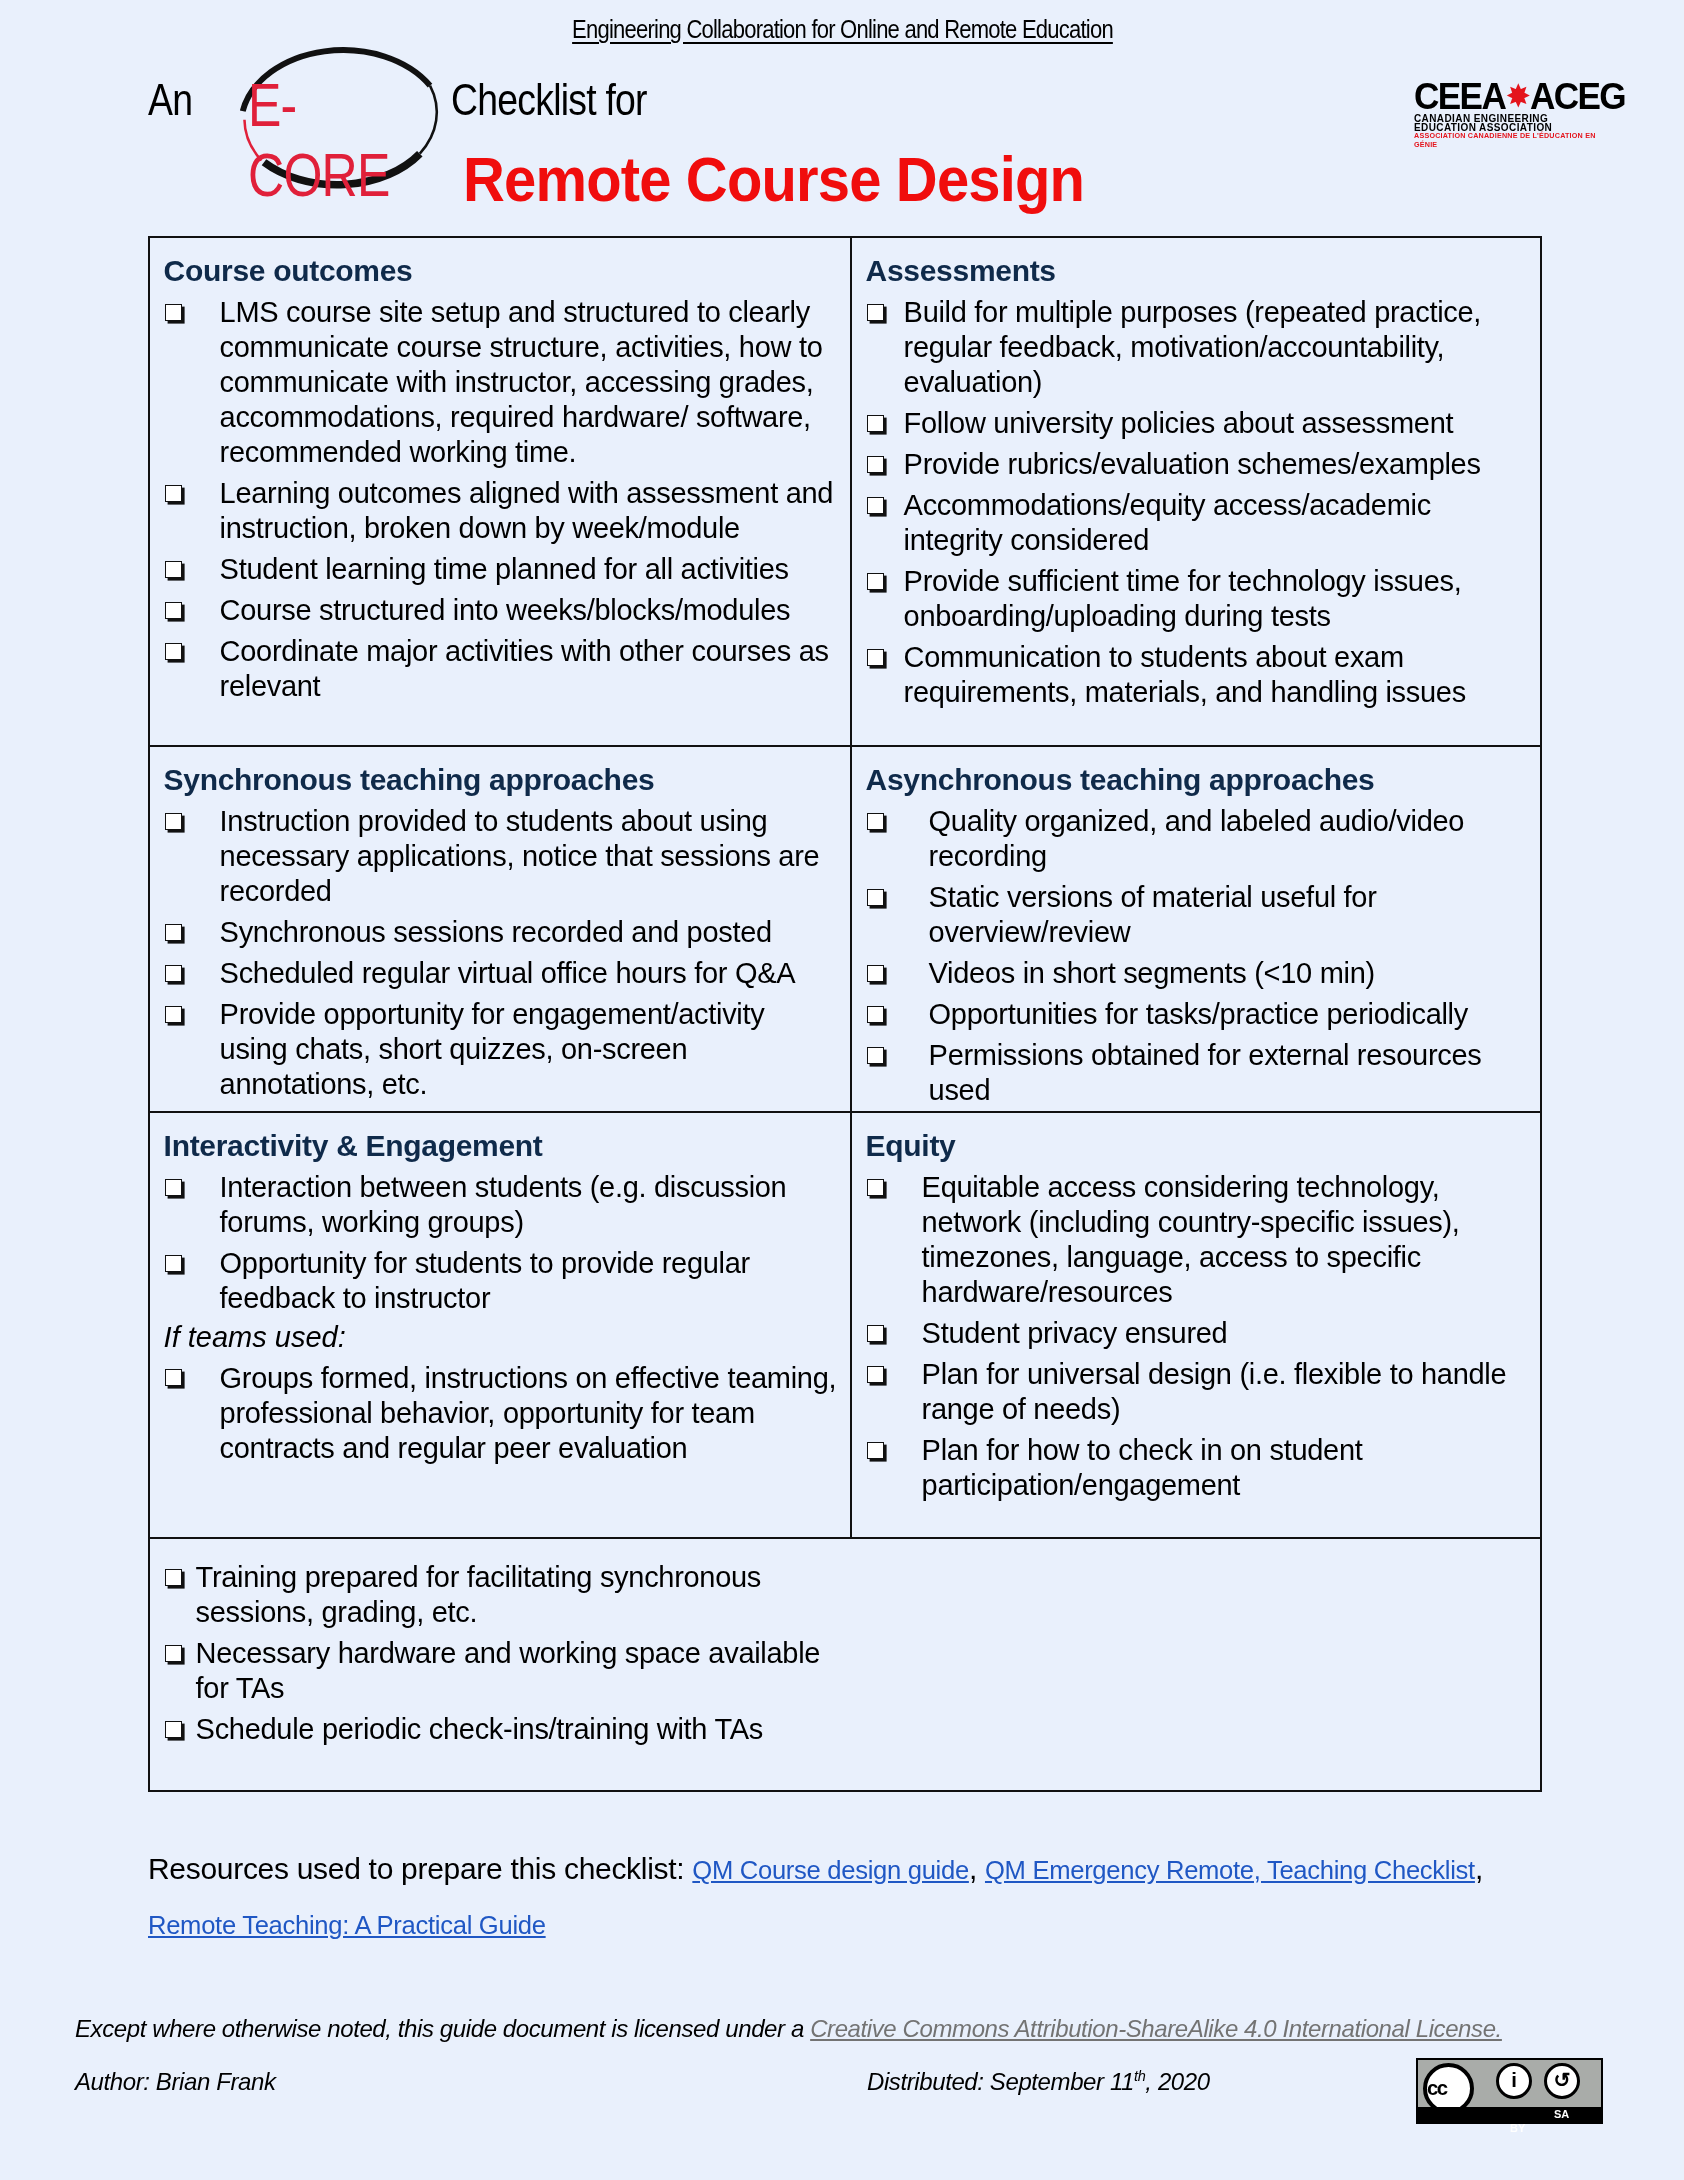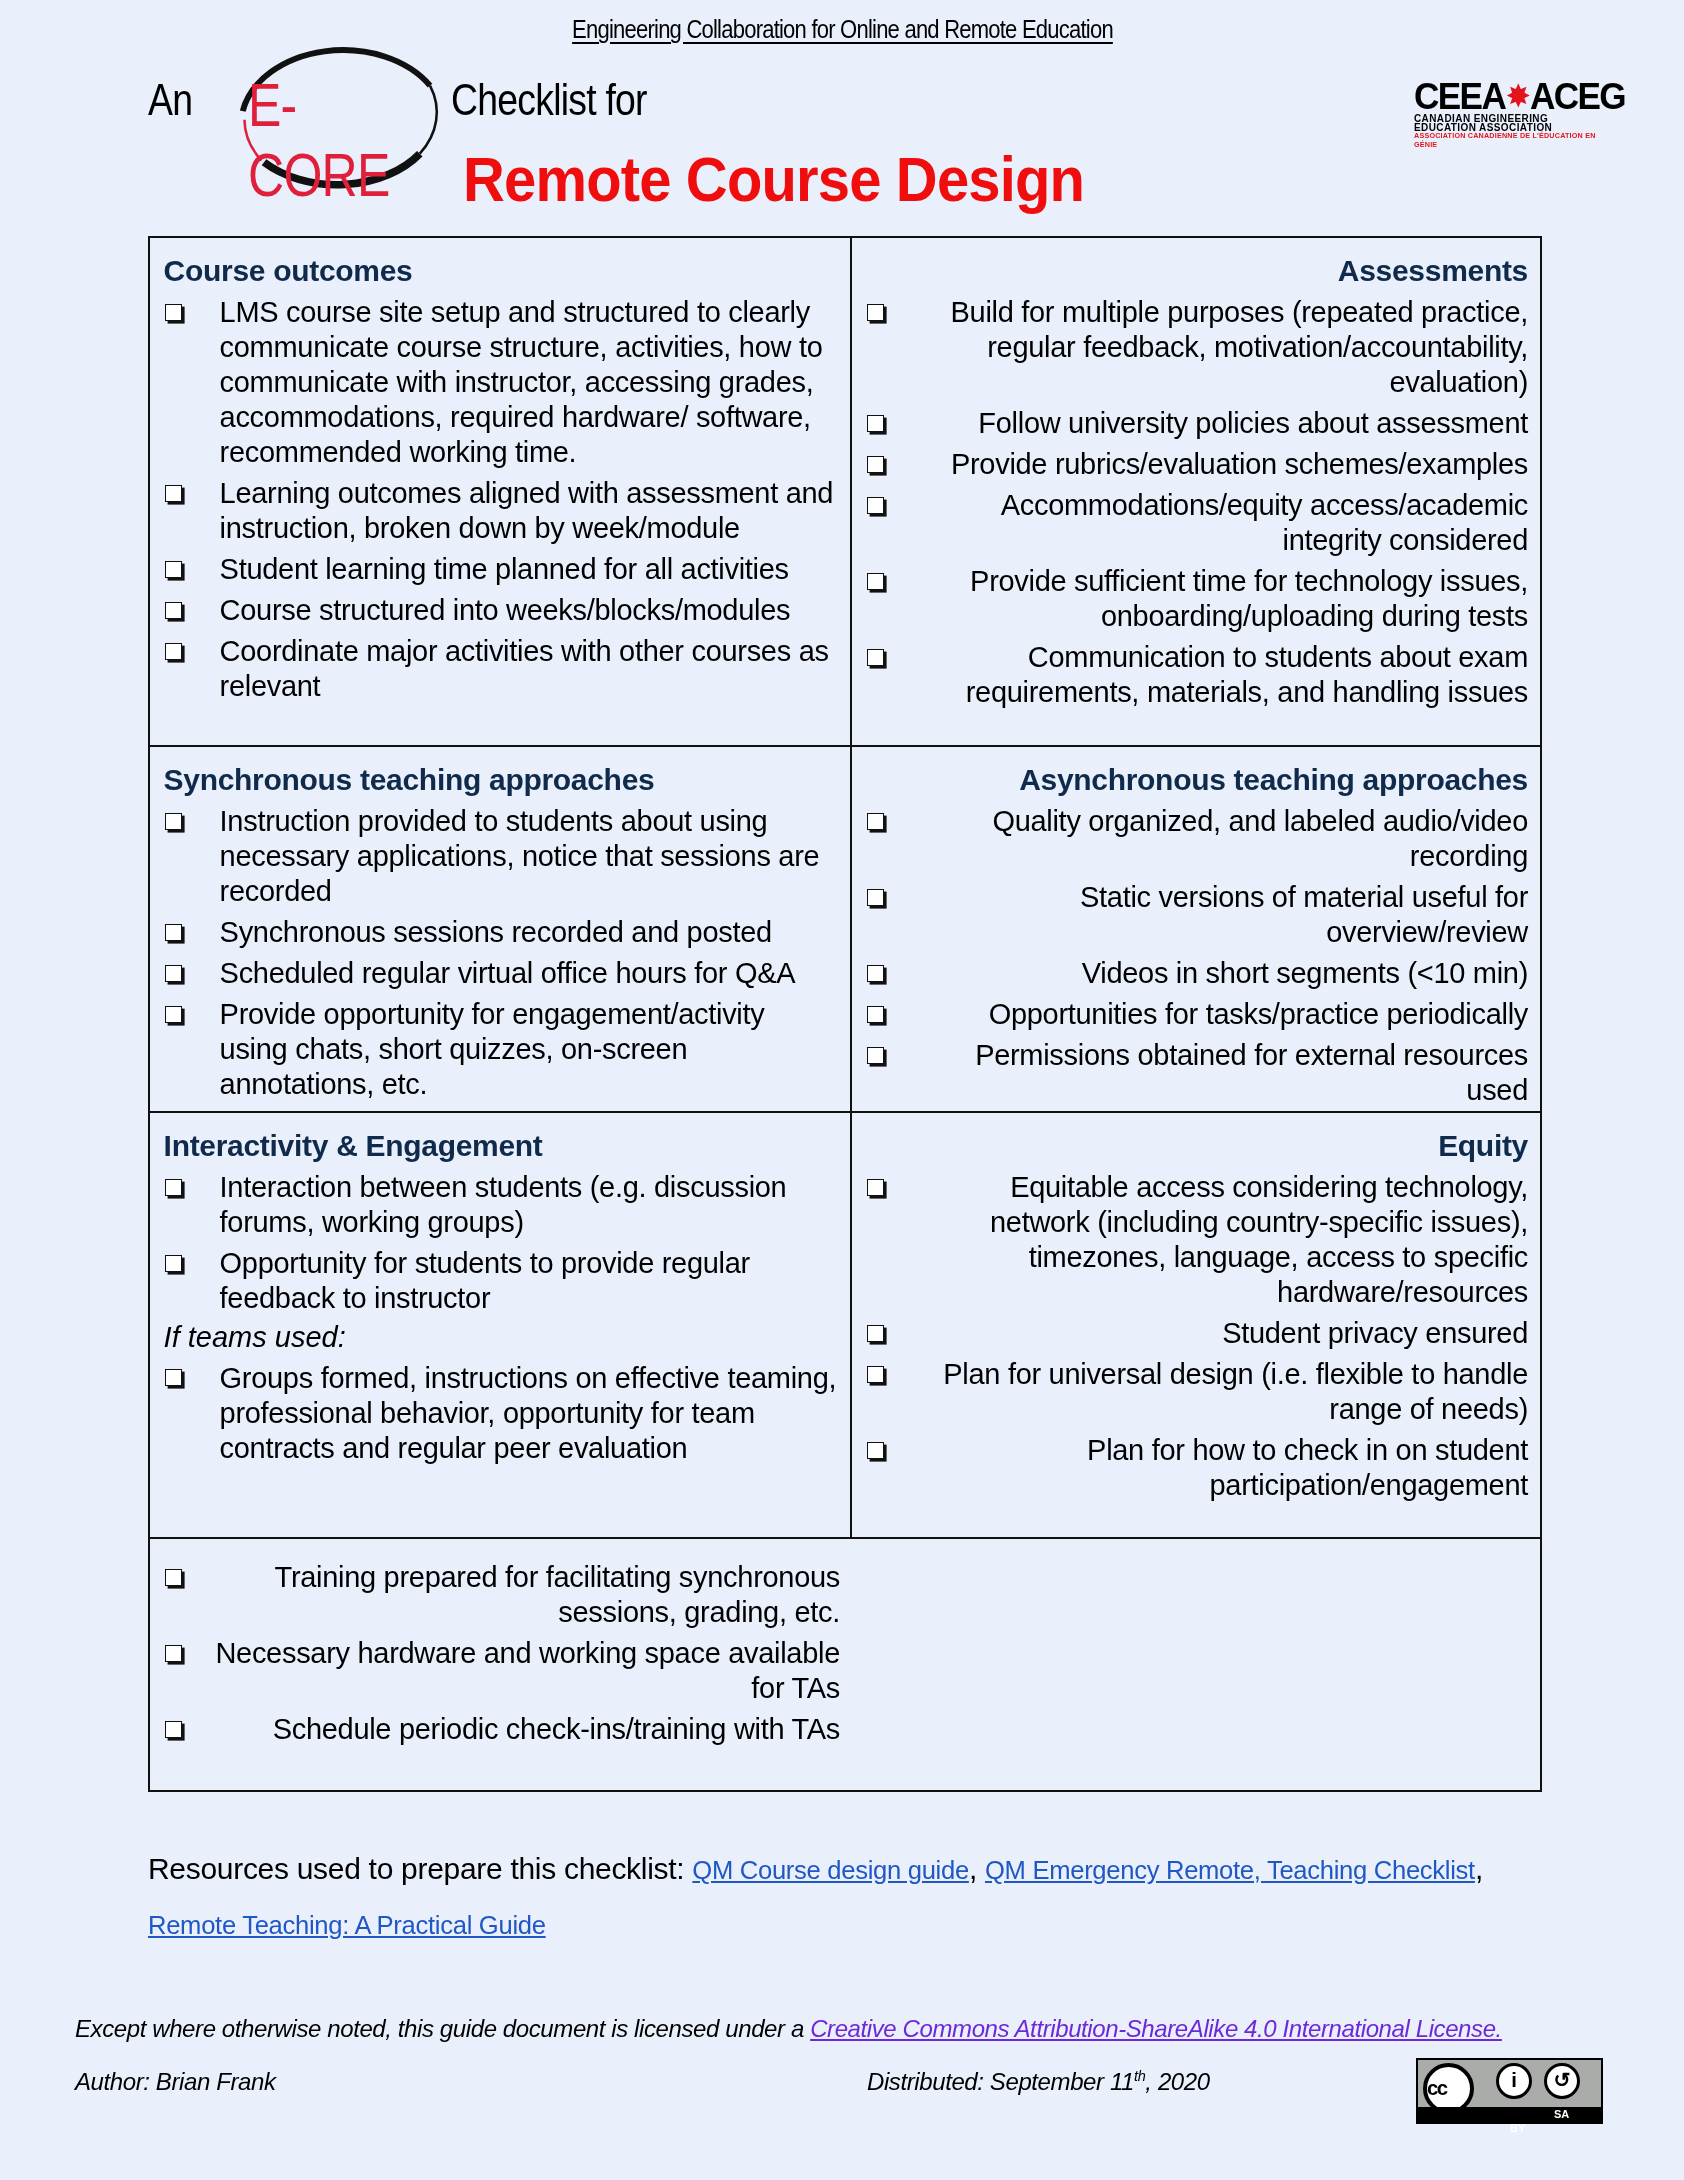--- a/index.html
+++ b/index.html
@@ -62,21 +62,21 @@
     display: grid;
     grid-template-columns: 702px 688px;
     grid-template-rows: 509px 366px 426px 251px;
   }
   .cell {
     border-right: 2.6px solid #111;
     border-bottom: 2.6px solid #111;
     padding: 15.3px 12px 0 13.6px;
     box-sizing: border-box;
   }
-  .cell.right { border-right: none; text-align: right; }
+  .cell.right { border-right: none; }
   .cell.last { border-bottom: none; }
   .cell-title {
     font-weight: bold; color: #0f2a4a; font-size: 30px;
     line-height: 36px; letter-spacing: -0.3px;
   }
   .item {
     display: flex; font-size: 29px; line-height: 35px;
     margin-top: 6px; letter-spacing: -0.3px;
   }
   .box {
@@ -101,21 +101,21 @@
     font-size: 30px; line-height: 53px; letter-spacing: -0.3px;
   }
   .link {
     color: #1f57c4; text-decoration: underline; font-size: 25.6px;
     cursor: pointer;
   }
   .license {
     position: absolute; left: 75px; top: 2015px;
     font-size: 24px; font-style: italic; letter-spacing: -0.4px;
   }
-  .license .cc-link { color: #6d28d9; text-decoration: underline; cursor: pointer; }
+  .license .cc-link { color: #737373; text-decoration: underline; cursor: pointer; }
   .author {
     position: absolute; left: 75px; top: 2068px;
     font-size: 24px; font-style: italic; letter-spacing: -0.4px;
   }
   .distributed {
     position: absolute; left: 867px; top: 2068px;
     font-size: 24px; font-style: italic; letter-spacing: -0.4px;
   }
   .distributed sup { font-size: 14.5px; }
   .cc-badge {

